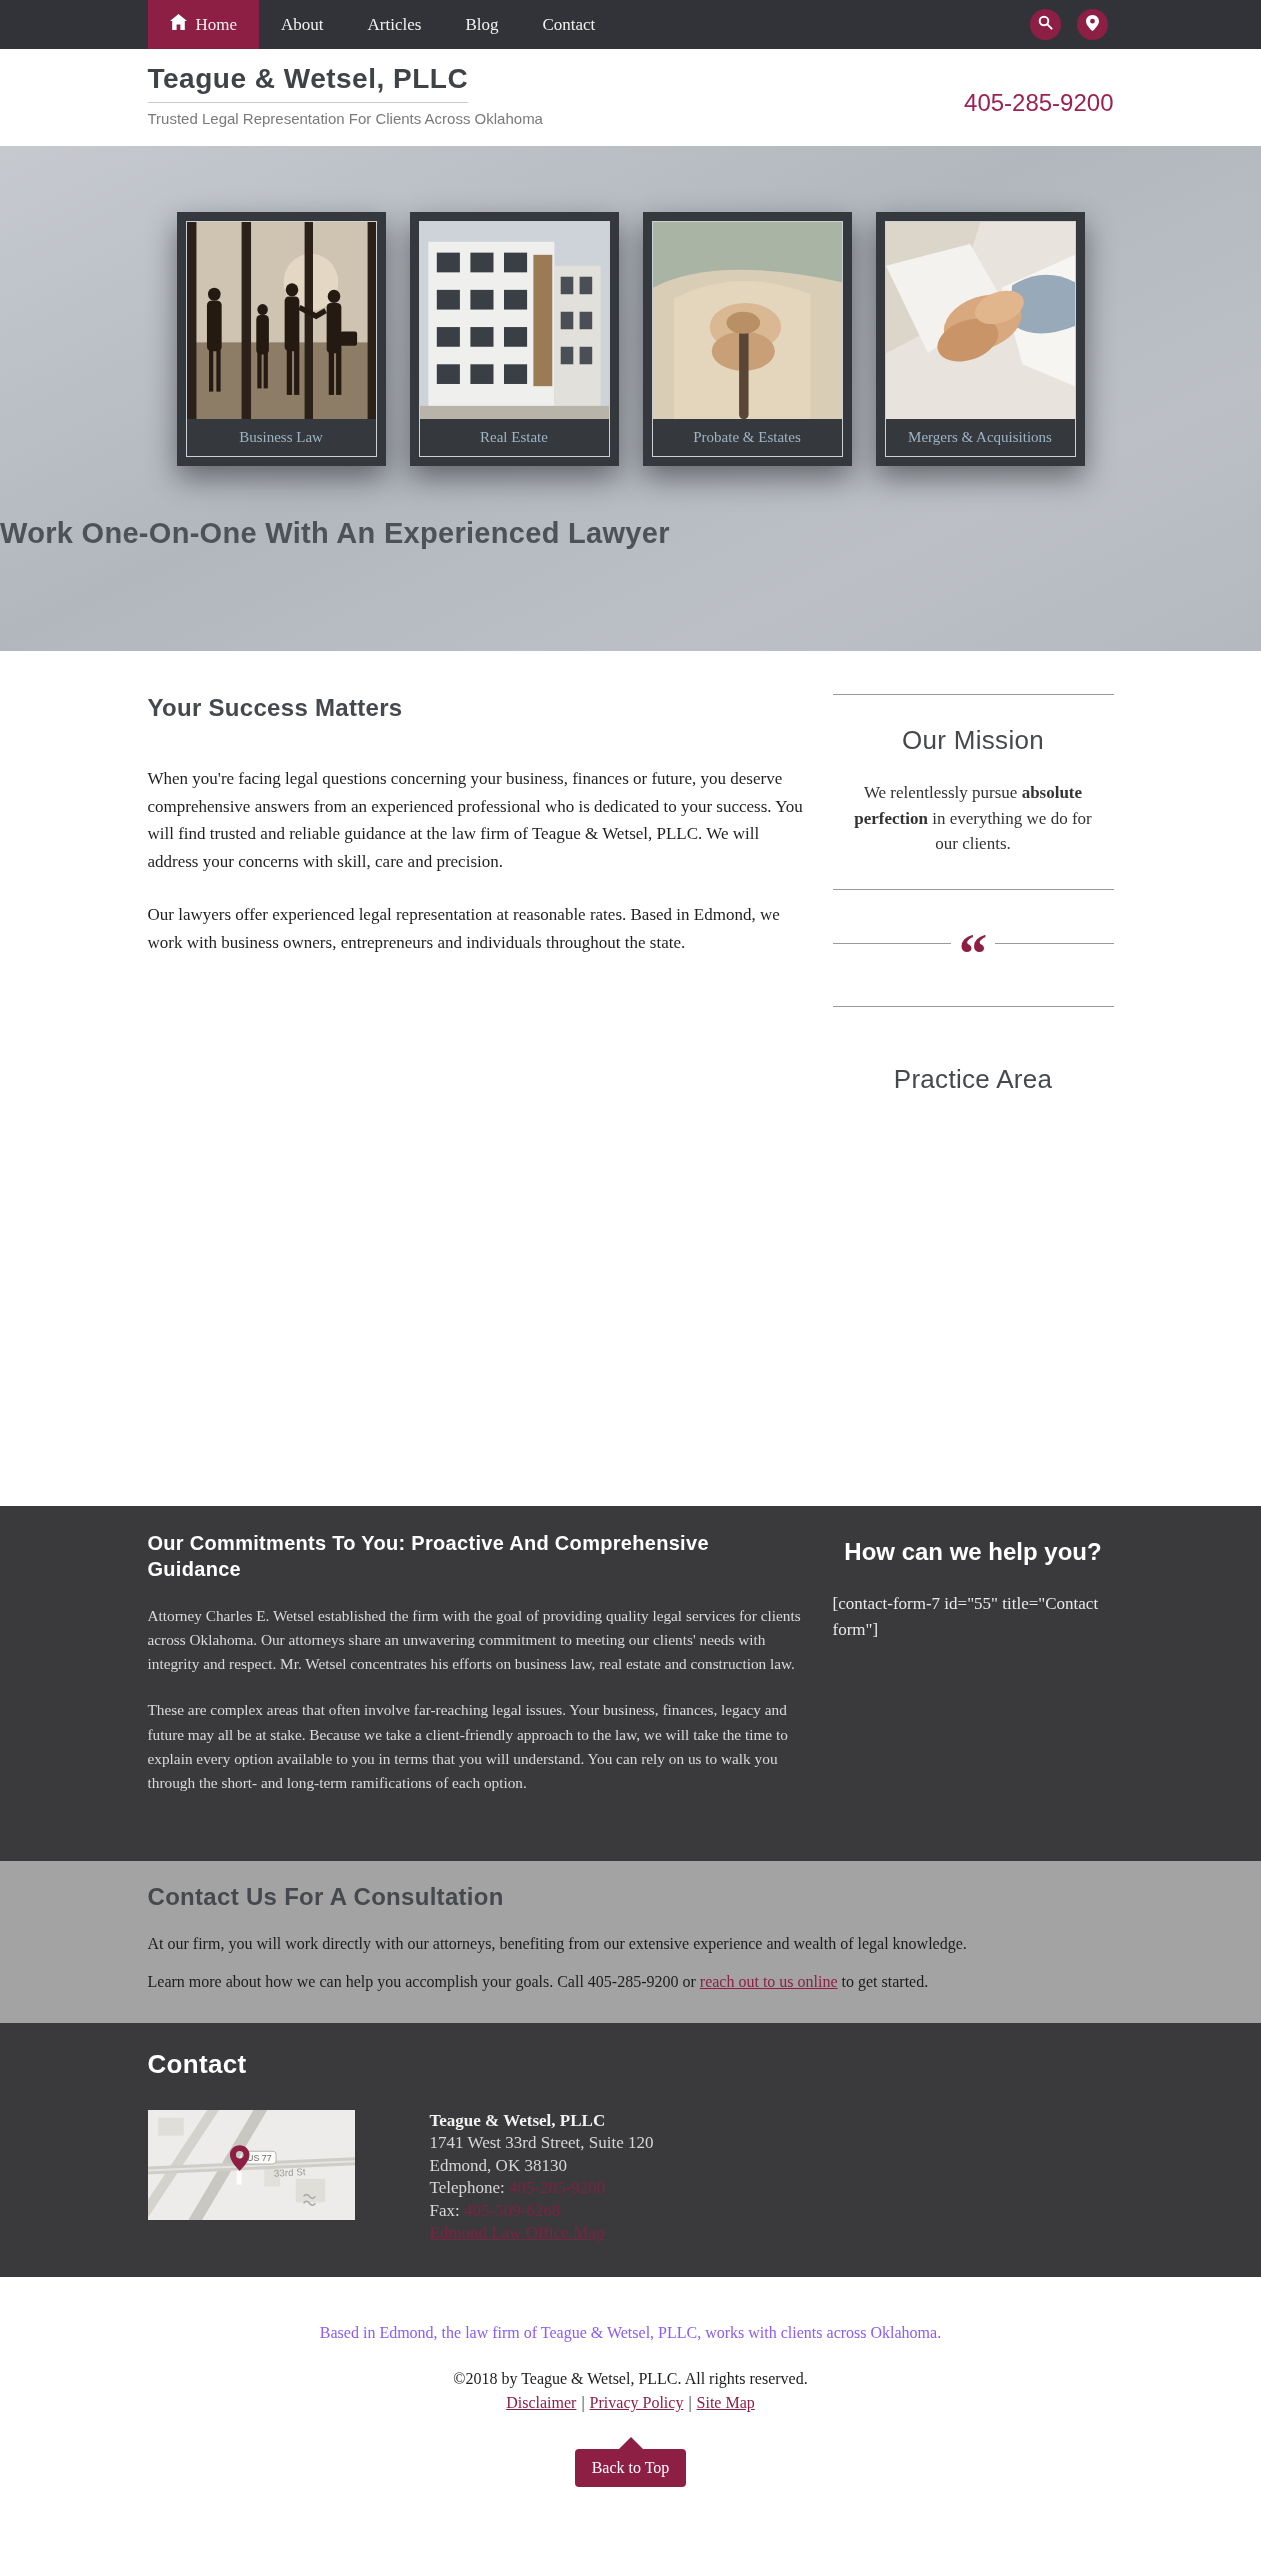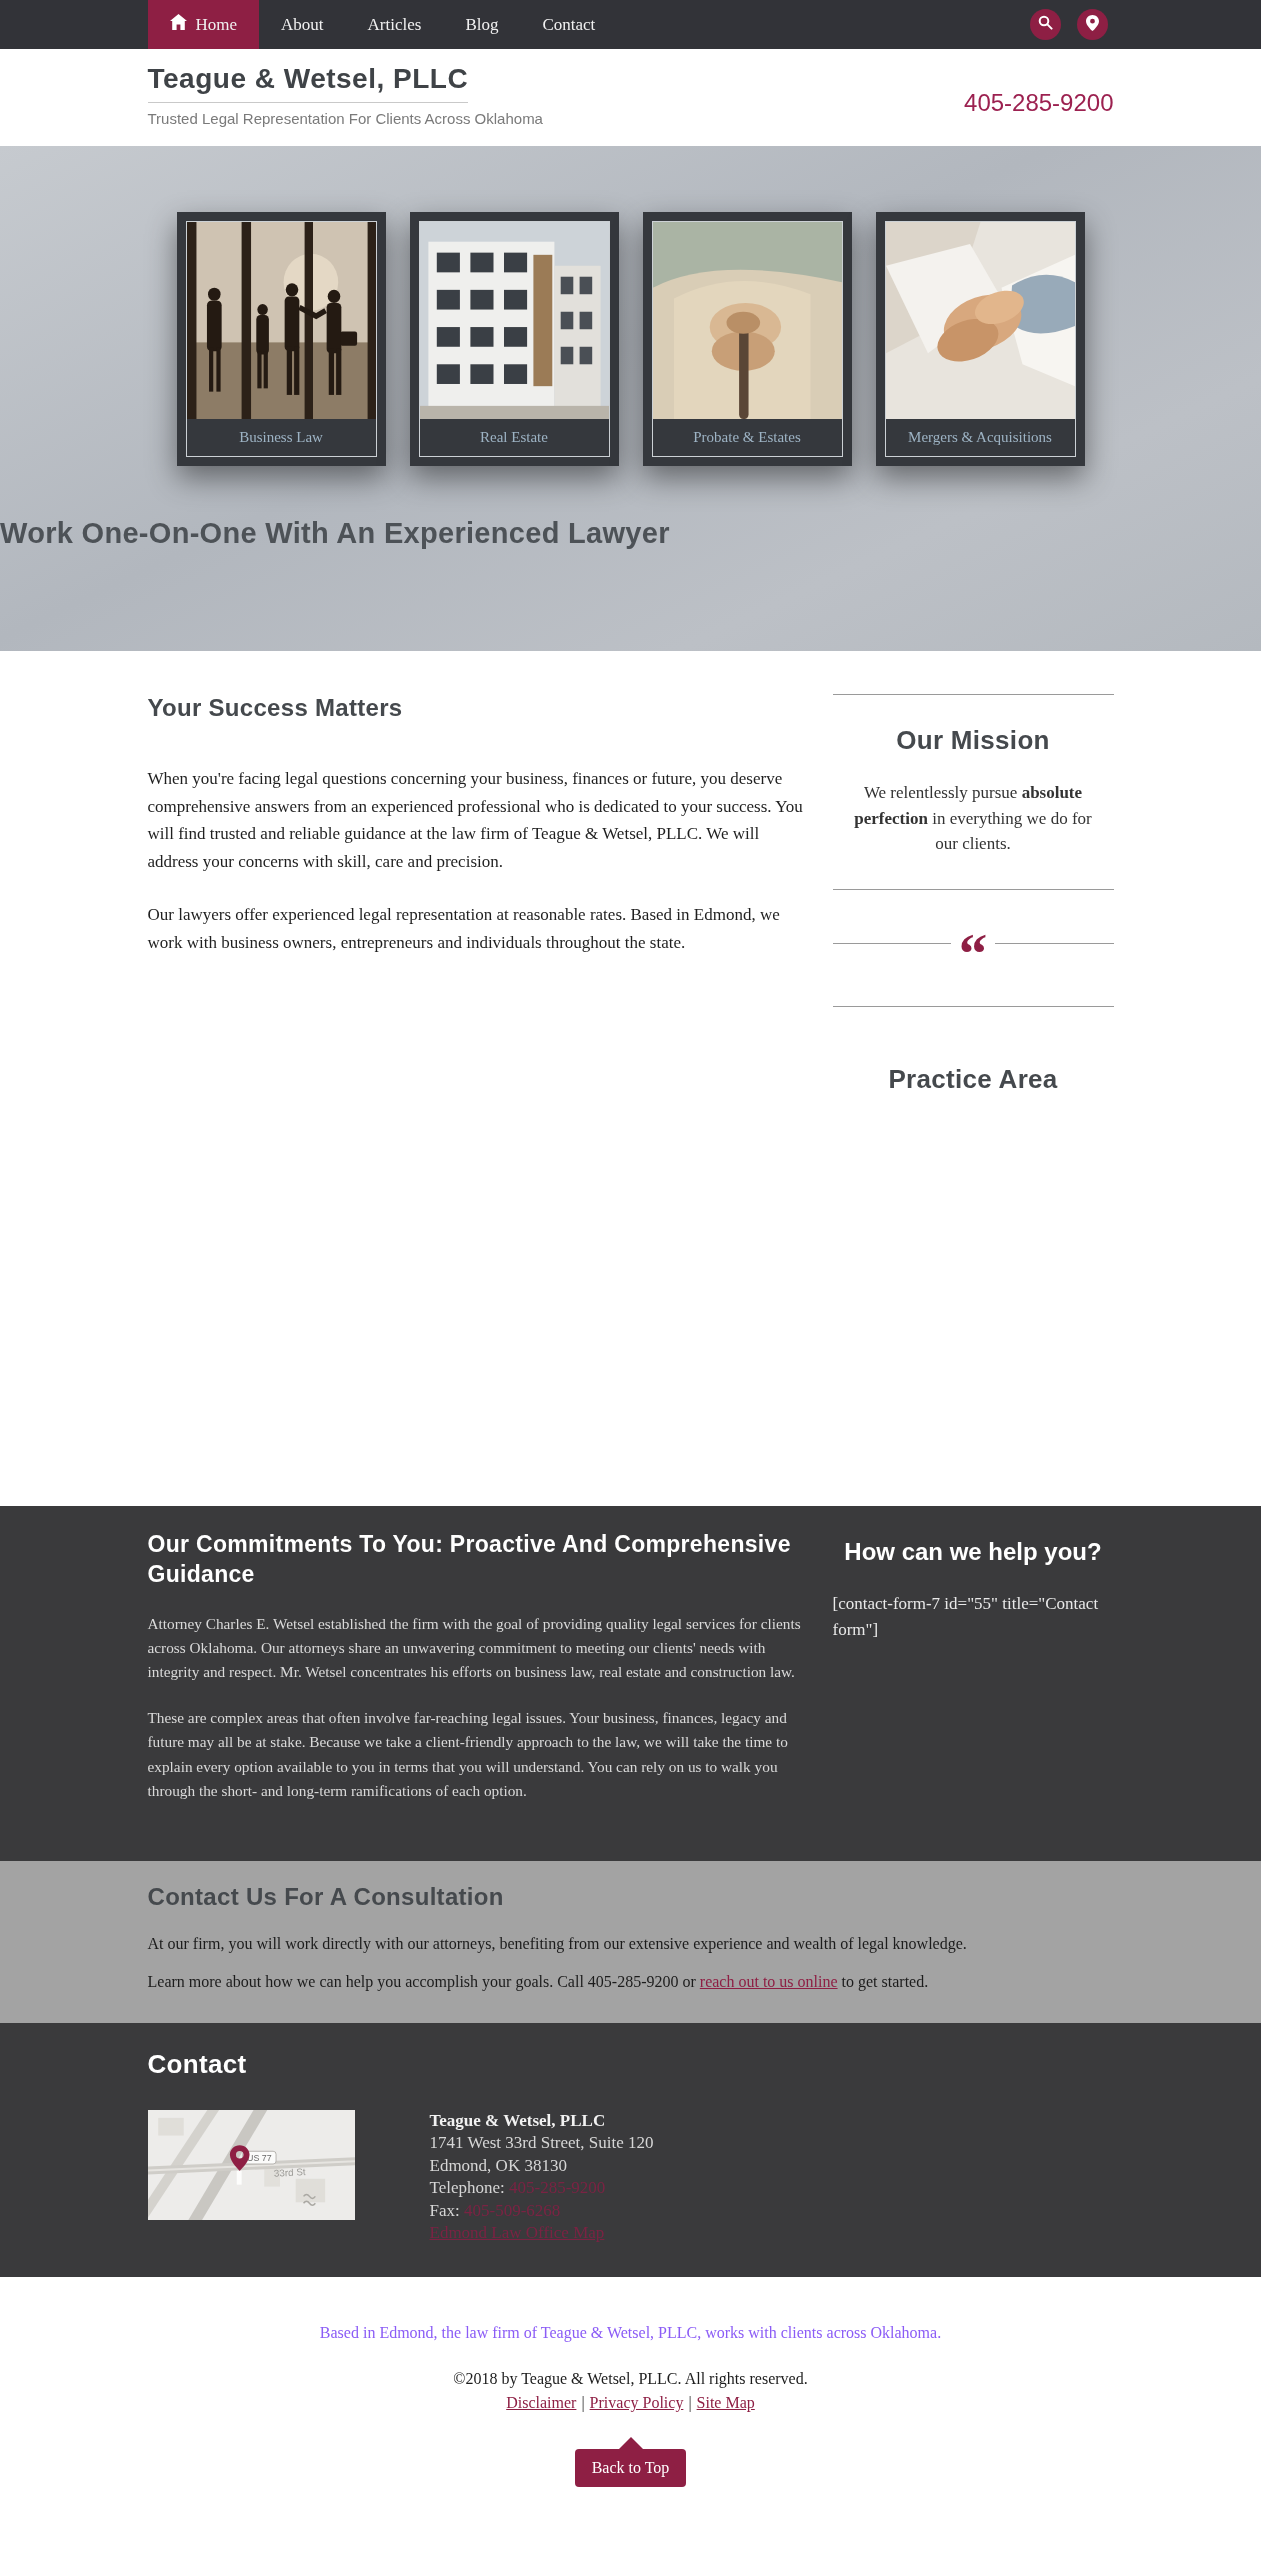--- a/index.html
+++ b/index.html
@@ -43,36 +43,36 @@
   
   .main-section { height:855px; padding-top:43px; background:#fff; }
   .two-col { display:grid; grid-template-columns:660px 281px; column-gap:25px; }
   h2.sec { font-family:"Liberation Sans", sans-serif; font-size:24px; font-weight:700;
            color:#45494d; letter-spacing:0.3px; }
   .success p { font-size:17px; line-height:1.62; color:#1f1f1f; }
   .success p.first { margin-top:43px; }
   .success p + p { margin-top:26px; }
 
   .sidebar hr { border:none; border-top:1px solid #9a9a9a; }
-  .side-head { font-family:"Liberation Sans", sans-serif; font-size:26px; font-weight:700;
+  .side-head { font-family:"Liberation Sans", sans-serif; font-size:26px; font-weight:400;
                color:#45494d; text-align:center; letter-spacing:0.3px; }
   .mission .side-head { margin-top:30px; }
   .mission p { margin:24px 14px 32px; font-size:17px; line-height:1.5; text-align:center; color:#333; }
   .quote-block { margin-top:47px; }
   .quote-rule { display:flex; align-items:center; }
   .quote-rule .line { flex:1; border-top:1px solid #9a9a9a; }
   .quote-mark { color:#8e1f44; font-size:57px; font-weight:700; line-height:14px;
                 padding:0 8px; position:relative; top:10px; font-family:"Liberation Serif", serif; }
   .quote-block p { margin:41px 28px 0; font-size:17px; line-height:1.55; text-align:center; color:#333; }
   .quote-block hr { margin-top:55px; }
   .practice-head { margin-top:57px; }
 
   
   .dark-section { height:355px; background:#3a3a3c; padding-top:24px; }
-  .dark-section h2 { font-family:"Liberation Sans", sans-serif; font-size:23px; font-weight:700;
+  .dark-section h2 { font-family:"Liberation Sans", sans-serif; font-size:20px; font-weight:700;
                      color:#fff; line-height:1.3; letter-spacing:0.3px; }
   .dark-section .commit p { font-size:15.3px; line-height:1.58; color:#dadada; margin-top:22px; }
   .help-head { font-family:"Liberation Sans", sans-serif; font-size:24px; font-weight:700;
                color:#fff; text-align:center; line-height:1.3; margin-top:6px; }
   .help-shortcode { margin-top:24px; font-size:17px; line-height:1.5; color:#e9e9e9; }
 
   
   .consult-section { height:162px; background:#a3a3a3; padding-top:22px; }
   .consult-section p { font-size:16px; color:#1c1c1c; }
   .consult-section p.first { margin-top:24px; }

